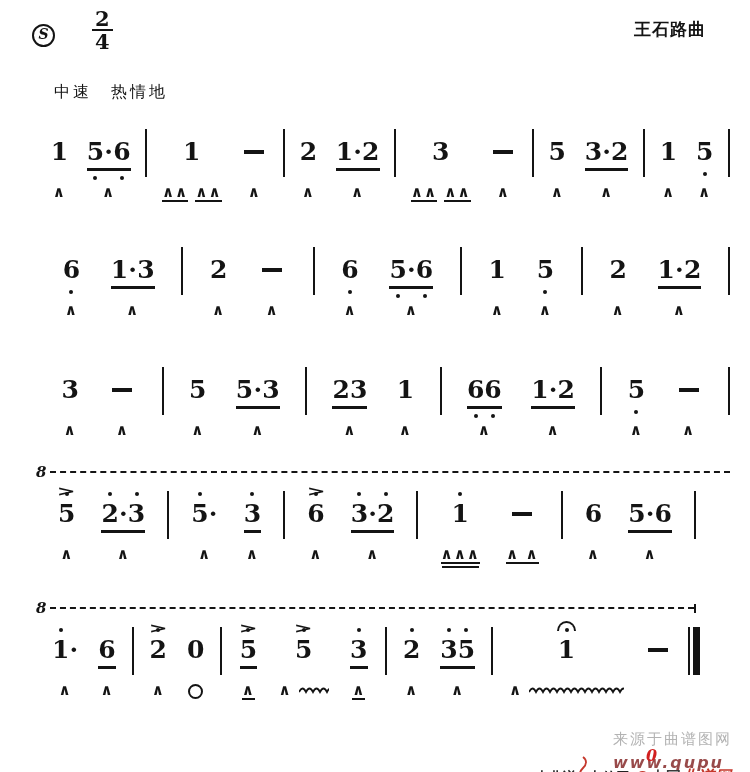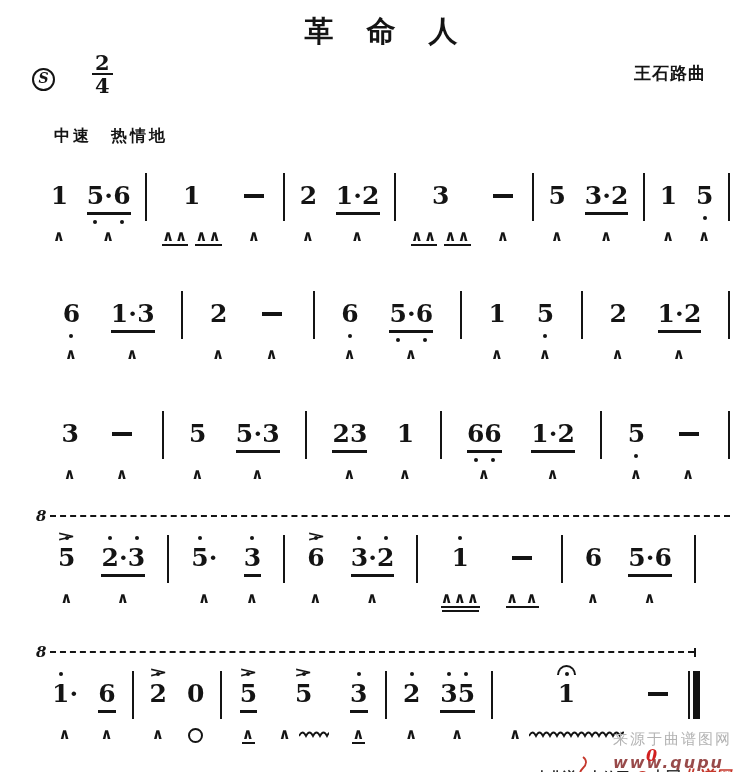--- a/index.html
+++ b/index.html
@@ -9,21 +9,21 @@
 
   
   .title{text-align:center;font-size:29px;font-weight:700;letter-spacing:2px;margin-top:4px;}
   .hdr2{position:relative;height:54px;margin-top:4px;}
   .clefmark{position:absolute;left:4px;top:12px;width:19px;height:19px;border:2px solid #141414;
             border-radius:50%;text-align:center;line-height:19px;font:italic 700 14px "DejaVu Serif",serif;}
   .ts{position:absolute;left:64px;top:-4px;text-align:center;}
   .ts div{font:700 21px "DejaVu Serif",serif;line-height:21px;padding:0 3px;}
   .ts .tn{border-bottom:2.5px solid #141414;}
   .composer{position:absolute;right:30px;top:6px;font-size:17px;font-weight:700;letter-spacing:1px;}
-  .tempo{font-size:16px;font-weight:700;margin:16px 0 0 26px;letter-spacing:3px;}
+  .tempo{font-size:16px;font-weight:400;margin:16px 0 0 26px;letter-spacing:3px;}
 
   
   .system{margin-left:8px;margin-right:6px;}
   .ottava{display:flex;align-items:center;height:18px;margin-bottom:2px;}
   .o8{font:italic 700 15px "DejaVu Serif",serif;margin-right:4px;line-height:14px;}
   .odash{flex:1;border-top:2px dashed #141414;margin-top:0px;}
   .oend{width:2px;height:9px;background:#141414;flex:none;margin-top:0px;}
   .staff{display:flex;align-items:flex-start;}
   .measure{display:flex;justify-content:space-evenly;align-items:flex-start;min-width:0;}
   .bar{width:2px;height:48px;background:#141414;margin-top:8px;flex:none;}
@@ -65,21 +65,20 @@
                 background:#c5382c;vertical-align:-2px;margin:0 2px 0 6px;}
   .wm-cn{position:relative;color:#3a3a3a;font-weight:700;font-size:15px;}
   .wm-red{position:relative;color:#c5382c;font:italic 700 16px "DejaVu Sans",sans-serif;letter-spacing:1px;}
   .wm-zero{position:absolute;left:646px;top:746px;color:#d21f1f;font:italic 700 16px "DejaVu Serif",serif;}
 </style>
 </head>
 <body>
 
 <div class="page">
 
-  <div class="title">革　命　人</div>
 
   <div class="hdr2">
     <div class="clefmark">S</div>
     <div class="ts">
       <div class="tn">2</div>
       <div class="td">4</div>
     </div>
     <div class="composer">王石路曲</div>
   </div>
 

